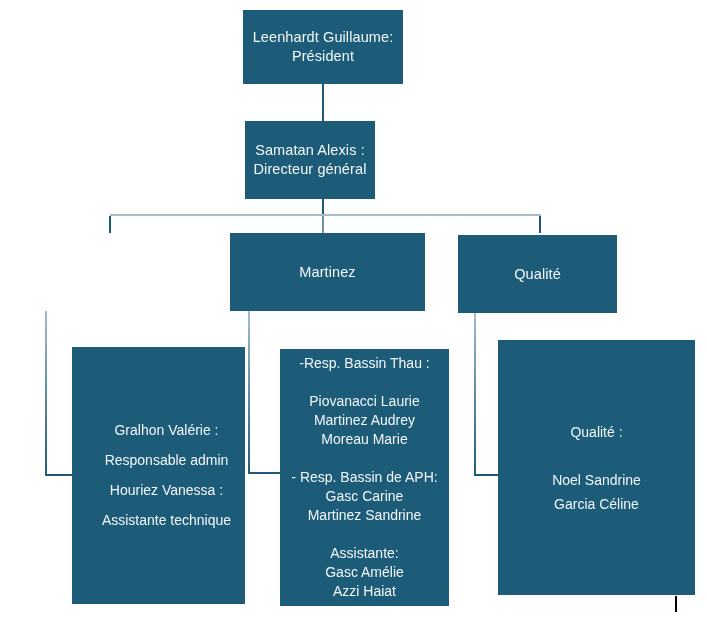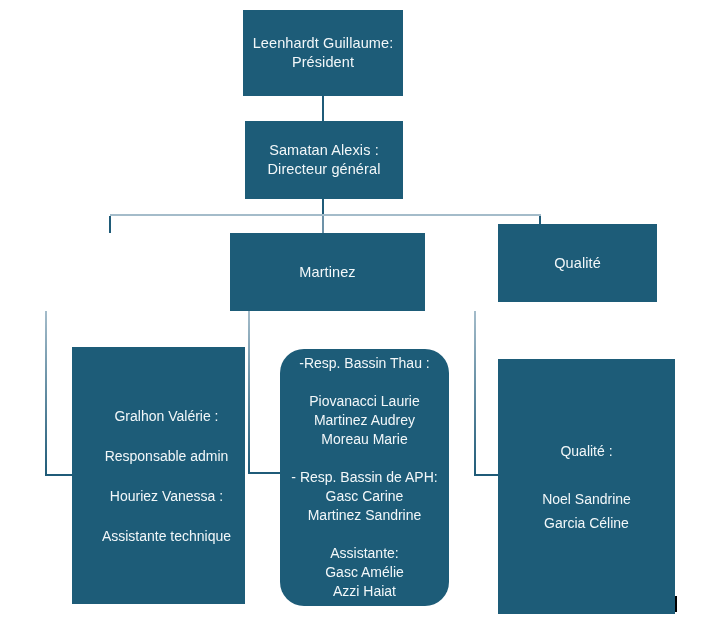--- a/index.html
+++ b/index.html
@@ -13,40 +13,40 @@
     position:absolute;
     background:var(--box_fill,#1d5c78);
     color:var(--box_text,#f2f7f9);
     display:flex;align-items:center;justify-content:center;
     text-align:center;
     box-sizing:border-box;
   }
   .node .txt{white-space:pre-line;width:100%;}
   .head{font-size:14.5px;line-height:19px;letter-spacing:.1px;}
   .detail{font-size:14px;}
-  .detail-0 .txt{line-height:20px;padding-left:16px;}
+  .detail-0 .txt{line-height:15px;padding-left:16px;}
   .detail-1 .txt{line-height:19px;}
   .detail-2 .txt{line-height:24px;}
   .conn{position:absolute;}
   .conn.v-dark{width:2px;background:var(--connector_dark,#1f5b78);}
   .conn.v-mid{width:2px;background:var(--connector_mid,#6d92a8);}
   .conn.v-grad{width:2px;background:linear-gradient(to bottom,var(--connector_light,#a4bcca),var(--connector_dark,#1f5b78));}
   .conn.h-light{height:2px;background:var(--connector_light,#a4bcca);}
   .conn.h-dark{height:2px;background:var(--connector_dark,#1f5b78);}
   .caret{position:absolute;width:2px;height:16px;background:var(--caret,#000000);}
 
   
-  #president{left:243px;top:10px;width:160px;height:86px;}
-  #director{left:245px;top:121px;width:158px;height:78px;}
+  #president{left:243px;top:10px;width:160px;height:74px;}
+  #director{left:245px;top:121px;width:130px;height:78px;}
   #branch-support{left:32px;top:233px;width:158px;height:78px;}
   #branch-terrain{left:230px;top:233px;width:195px;height:78px;}
-  #branch-qualite{left:458px;top:224px;width:159px;height:78px;margin-left:40px;}
+  #branch-qualite{left:458px;top:235px;width:159px;height:78px;}
   #detail-support{left:72px;top:347px;width:173px;height:257px;}
-  #detail-terrain{left:280px;top:349px;width:169px;height:257px;border-radius:24px;}
-  #detail-qualite{left:498px;top:359px;width:177px;height:255px;}
+  #detail-terrain{left:280px;top:349px;width:169px;height:257px;}
+  #detail-qualite{left:498px;top:340px;width:197px;height:255px;}
 
   #c-top{left:322px;top:84px;height:37px;}
   #c-mid{left:322px;top:199px;height:16px;}
   #c-horiz{left:110px;top:214px;width:431px;}
   #c-stub-support{left:109px;top:216px;height:17px;}
   #c-stub-terrain{left:322px;top:216px;height:17px;}
   #c-stub-qualite{left:539px;top:216px;height:17px;}
 
   #c-elbow-support-v{left:45px;top:311px;height:165px;}
   #c-elbow-support-h{left:45px;top:474px;width:27px;}

